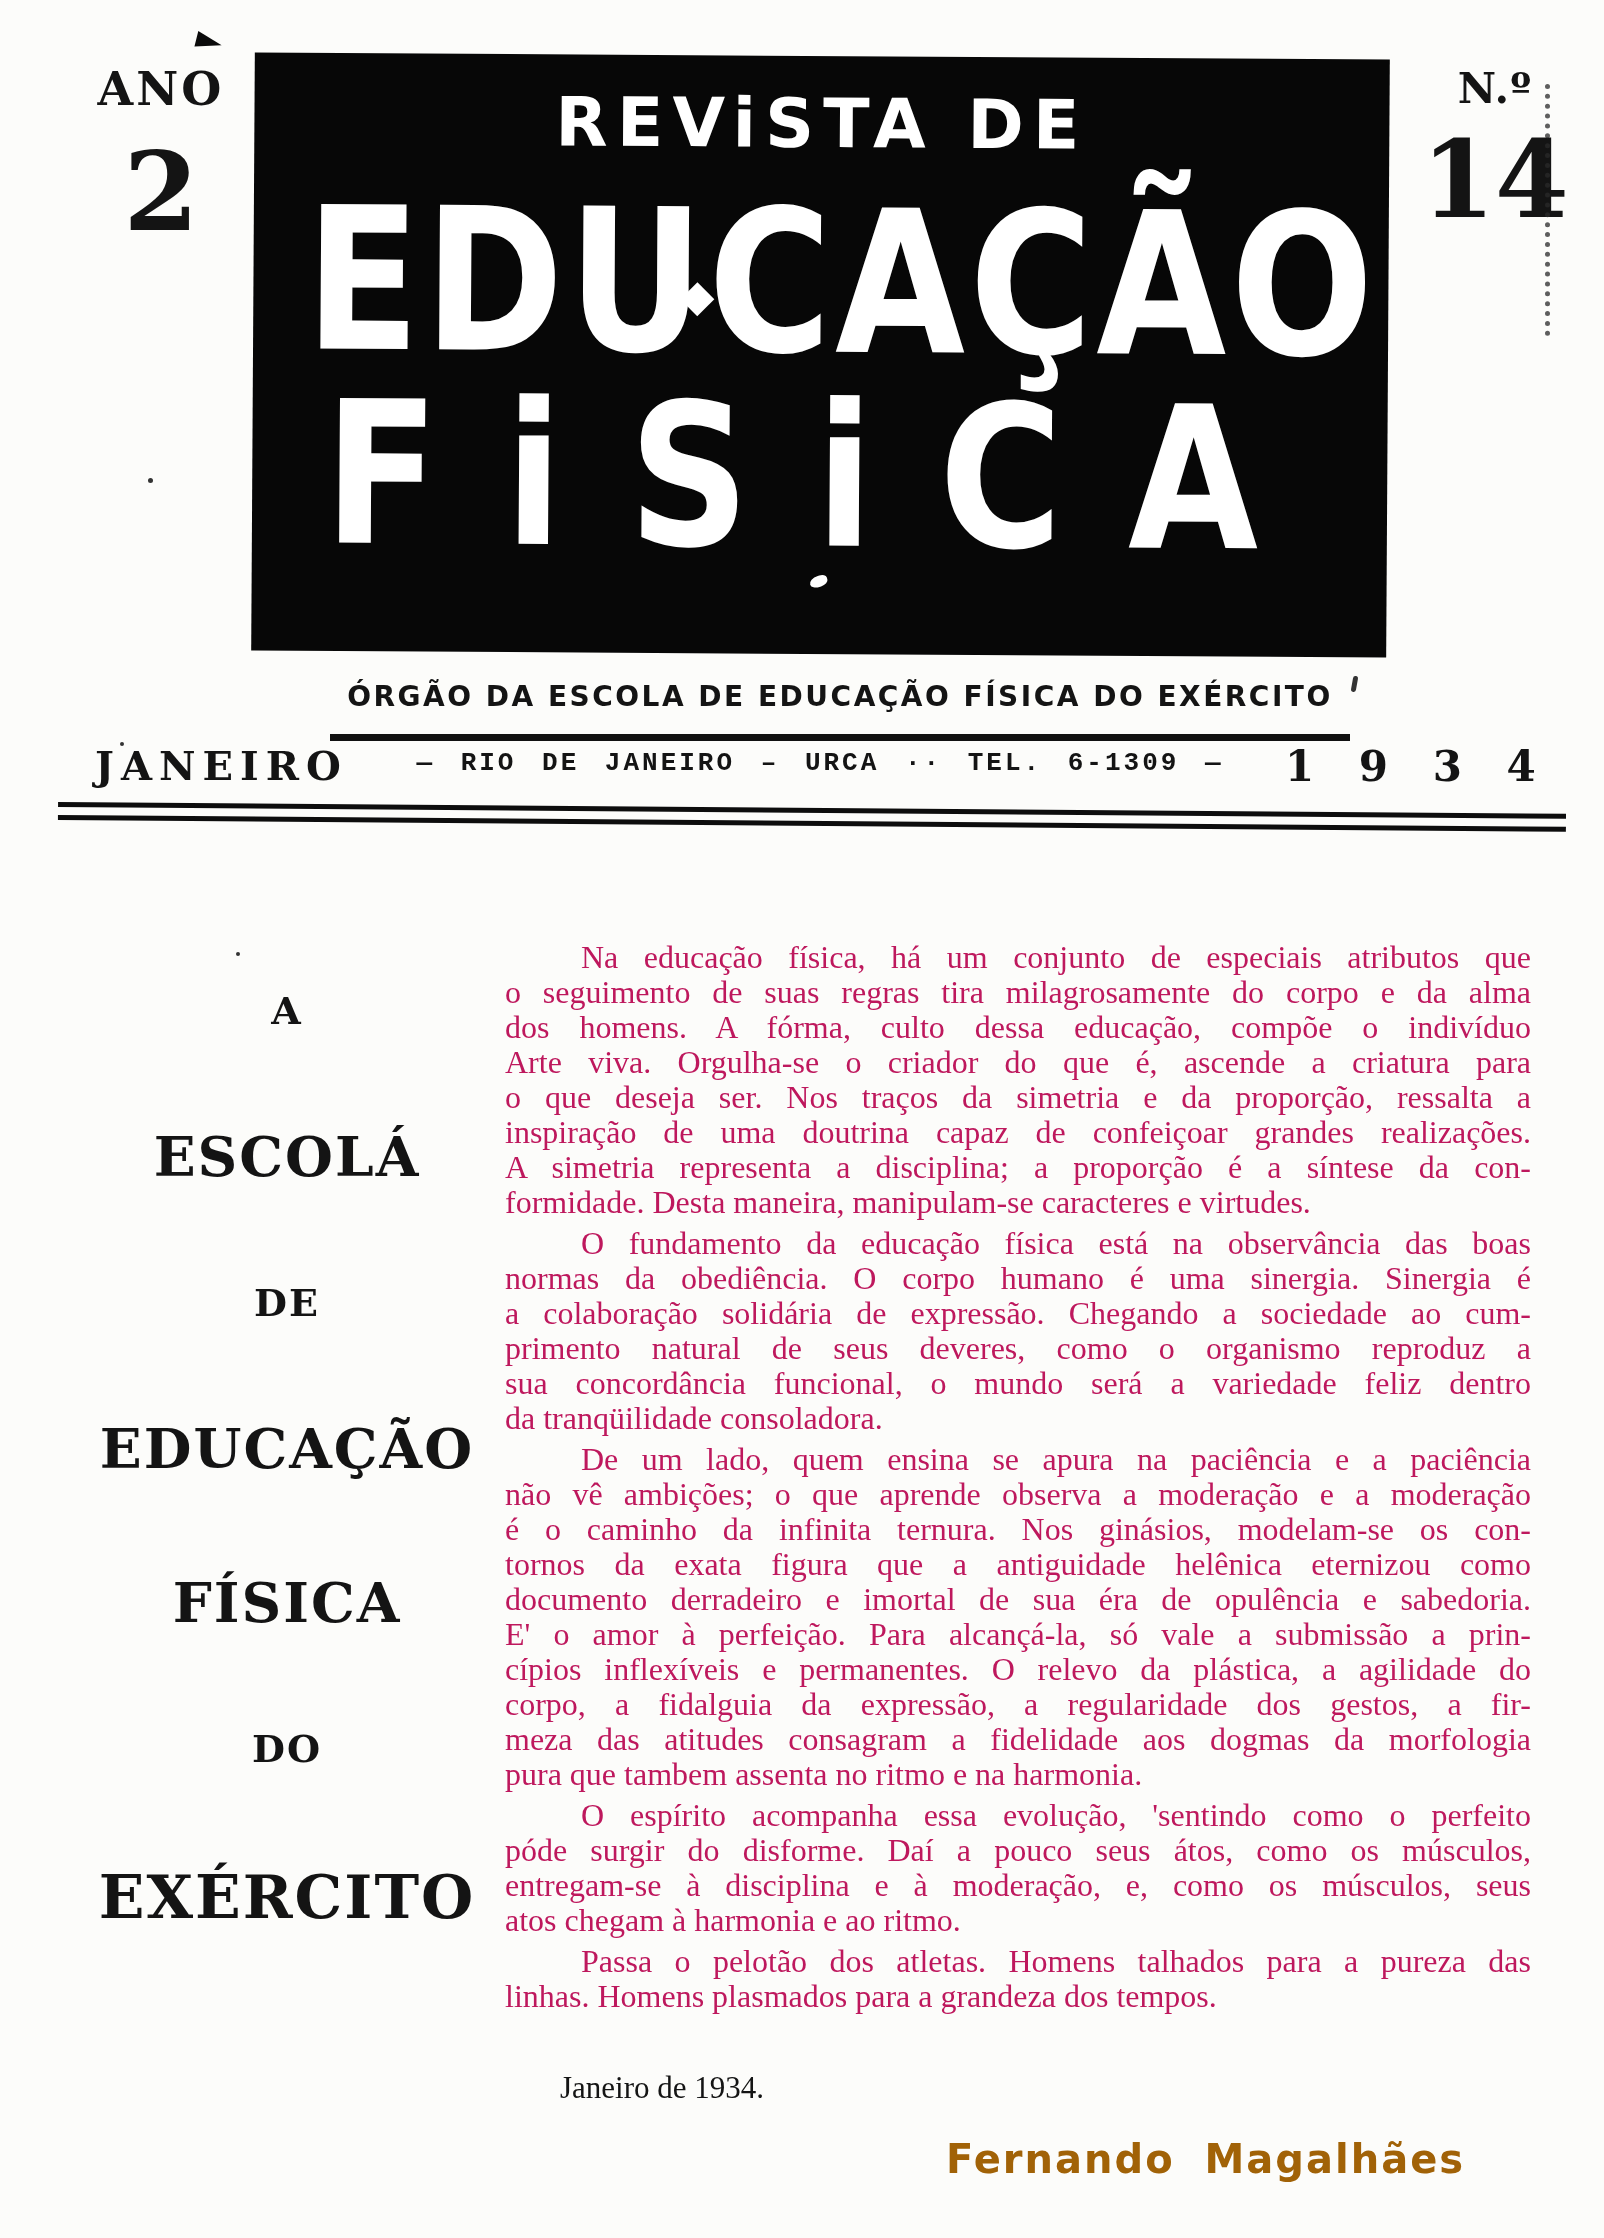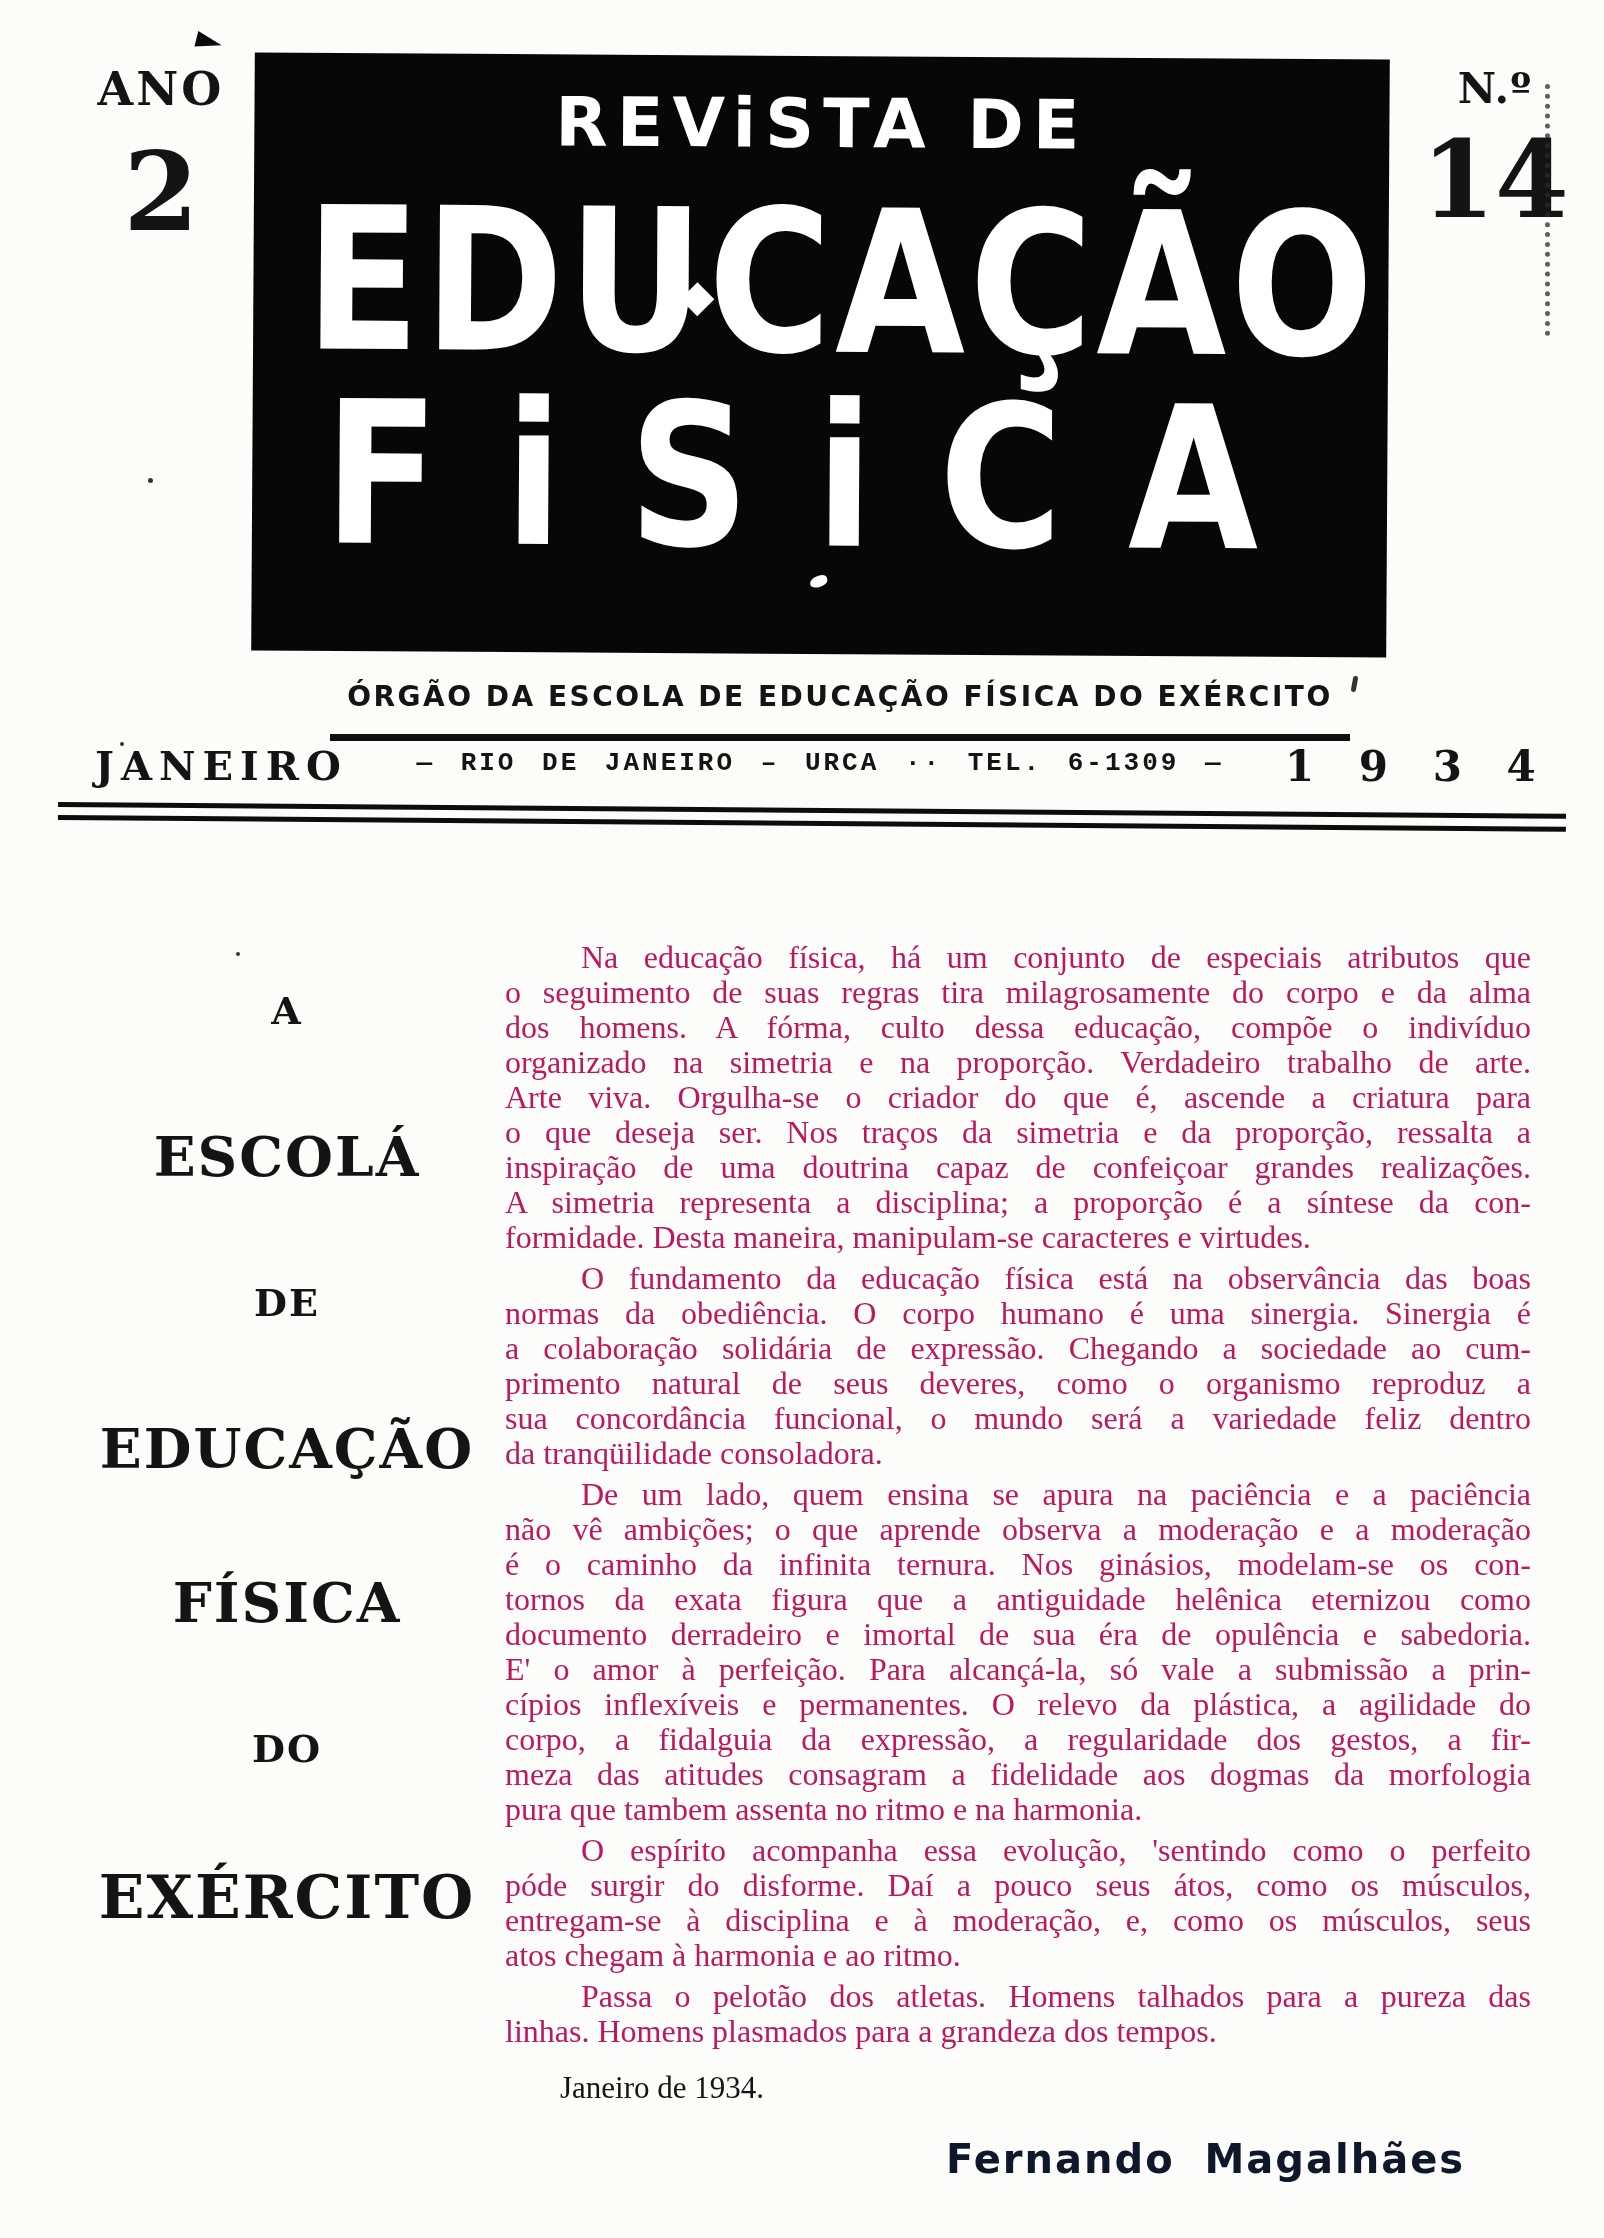--- a/index.html
+++ b/index.html
@@ -104,21 +104,21 @@
   .line{text-align:justify;text-align-last:justify;height:35px;overflow:hidden;}
   .line.first{text-indent:76px;}
   .line.last{text-align-last:left;}
   .article-dateline{
     position:absolute;left:560px;top:2070px;
     font-family:"Liberation Serif",serif;font-size:31px;
   }
   .article-signature{
     position:absolute;left:946px;top:2136px;
     font-family:"DejaVu Sans",sans-serif;font-weight:bold;font-size:40px;
-    letter-spacing:2px;word-spacing:14px;color:#0f172a;
+    letter-spacing:2px;word-spacing:14px;color:#a16207;
   }
   
   .fold-dots{
     position:absolute;left:1545px;top:84px;height:252px;width:0;
     border-left:5px dotted #2a2a2a;opacity:.75;
   }
   .speck{position:absolute;background:#333;border-radius:50%;}
   .speck.s1{left:1352px;top:676px;width:5px;height:16px;border-radius:3px;transform:rotate(10deg);}
   .speck.s2{left:148px;top:478px;width:5px;height:5px;}
   .speck.s3{left:236px;top:952px;width:4px;height:4px;}
@@ -170,21 +170,20 @@
       <div class="w">FÍSICA</div>
       <div class="w">DO</div>
       <div class="w">EXÉRCITO</div>
     </div>
 
   <div class="article-body" id="article-body">
       <div class="paragraph">
         <div class="line first">Na educação física, há um conjunto de especiais atributos que</div>
         <div class="line">o seguimento de suas regras tira milagrosamente do corpo e da alma</div>
         <div class="line">dos homens. A fórma, culto dessa educação, compõe o indivíduo</div>
-        <div class="line">organizado na simetria e na proporção. Verdadeiro trabalho de arte.</div>
         <div class="line">Arte viva. Orgulha-se o criador do que é, ascende a criatura para</div>
         <div class="line">o que deseja ser. Nos traços da simetria e da proporção, ressalta a</div>
         <div class="line">inspiração de uma doutrina capaz de confeiçoar grandes realizações.</div>
         <div class="line">A simetria representa a disciplina; a proporção é a síntese da con-</div>
         <div class="line last">formidade. Desta maneira, manipulam-se caracteres e virtudes.</div>
       </div>
       <div class="paragraph">
         <div class="line first">O fundamento da educação física está na observância das boas</div>
         <div class="line">normas da obediência. O corpo humano é uma sinergia. Sinergia é</div>
         <div class="line">a colaboração solidária de expressão. Chegando a sociedade ao cum-</div>

